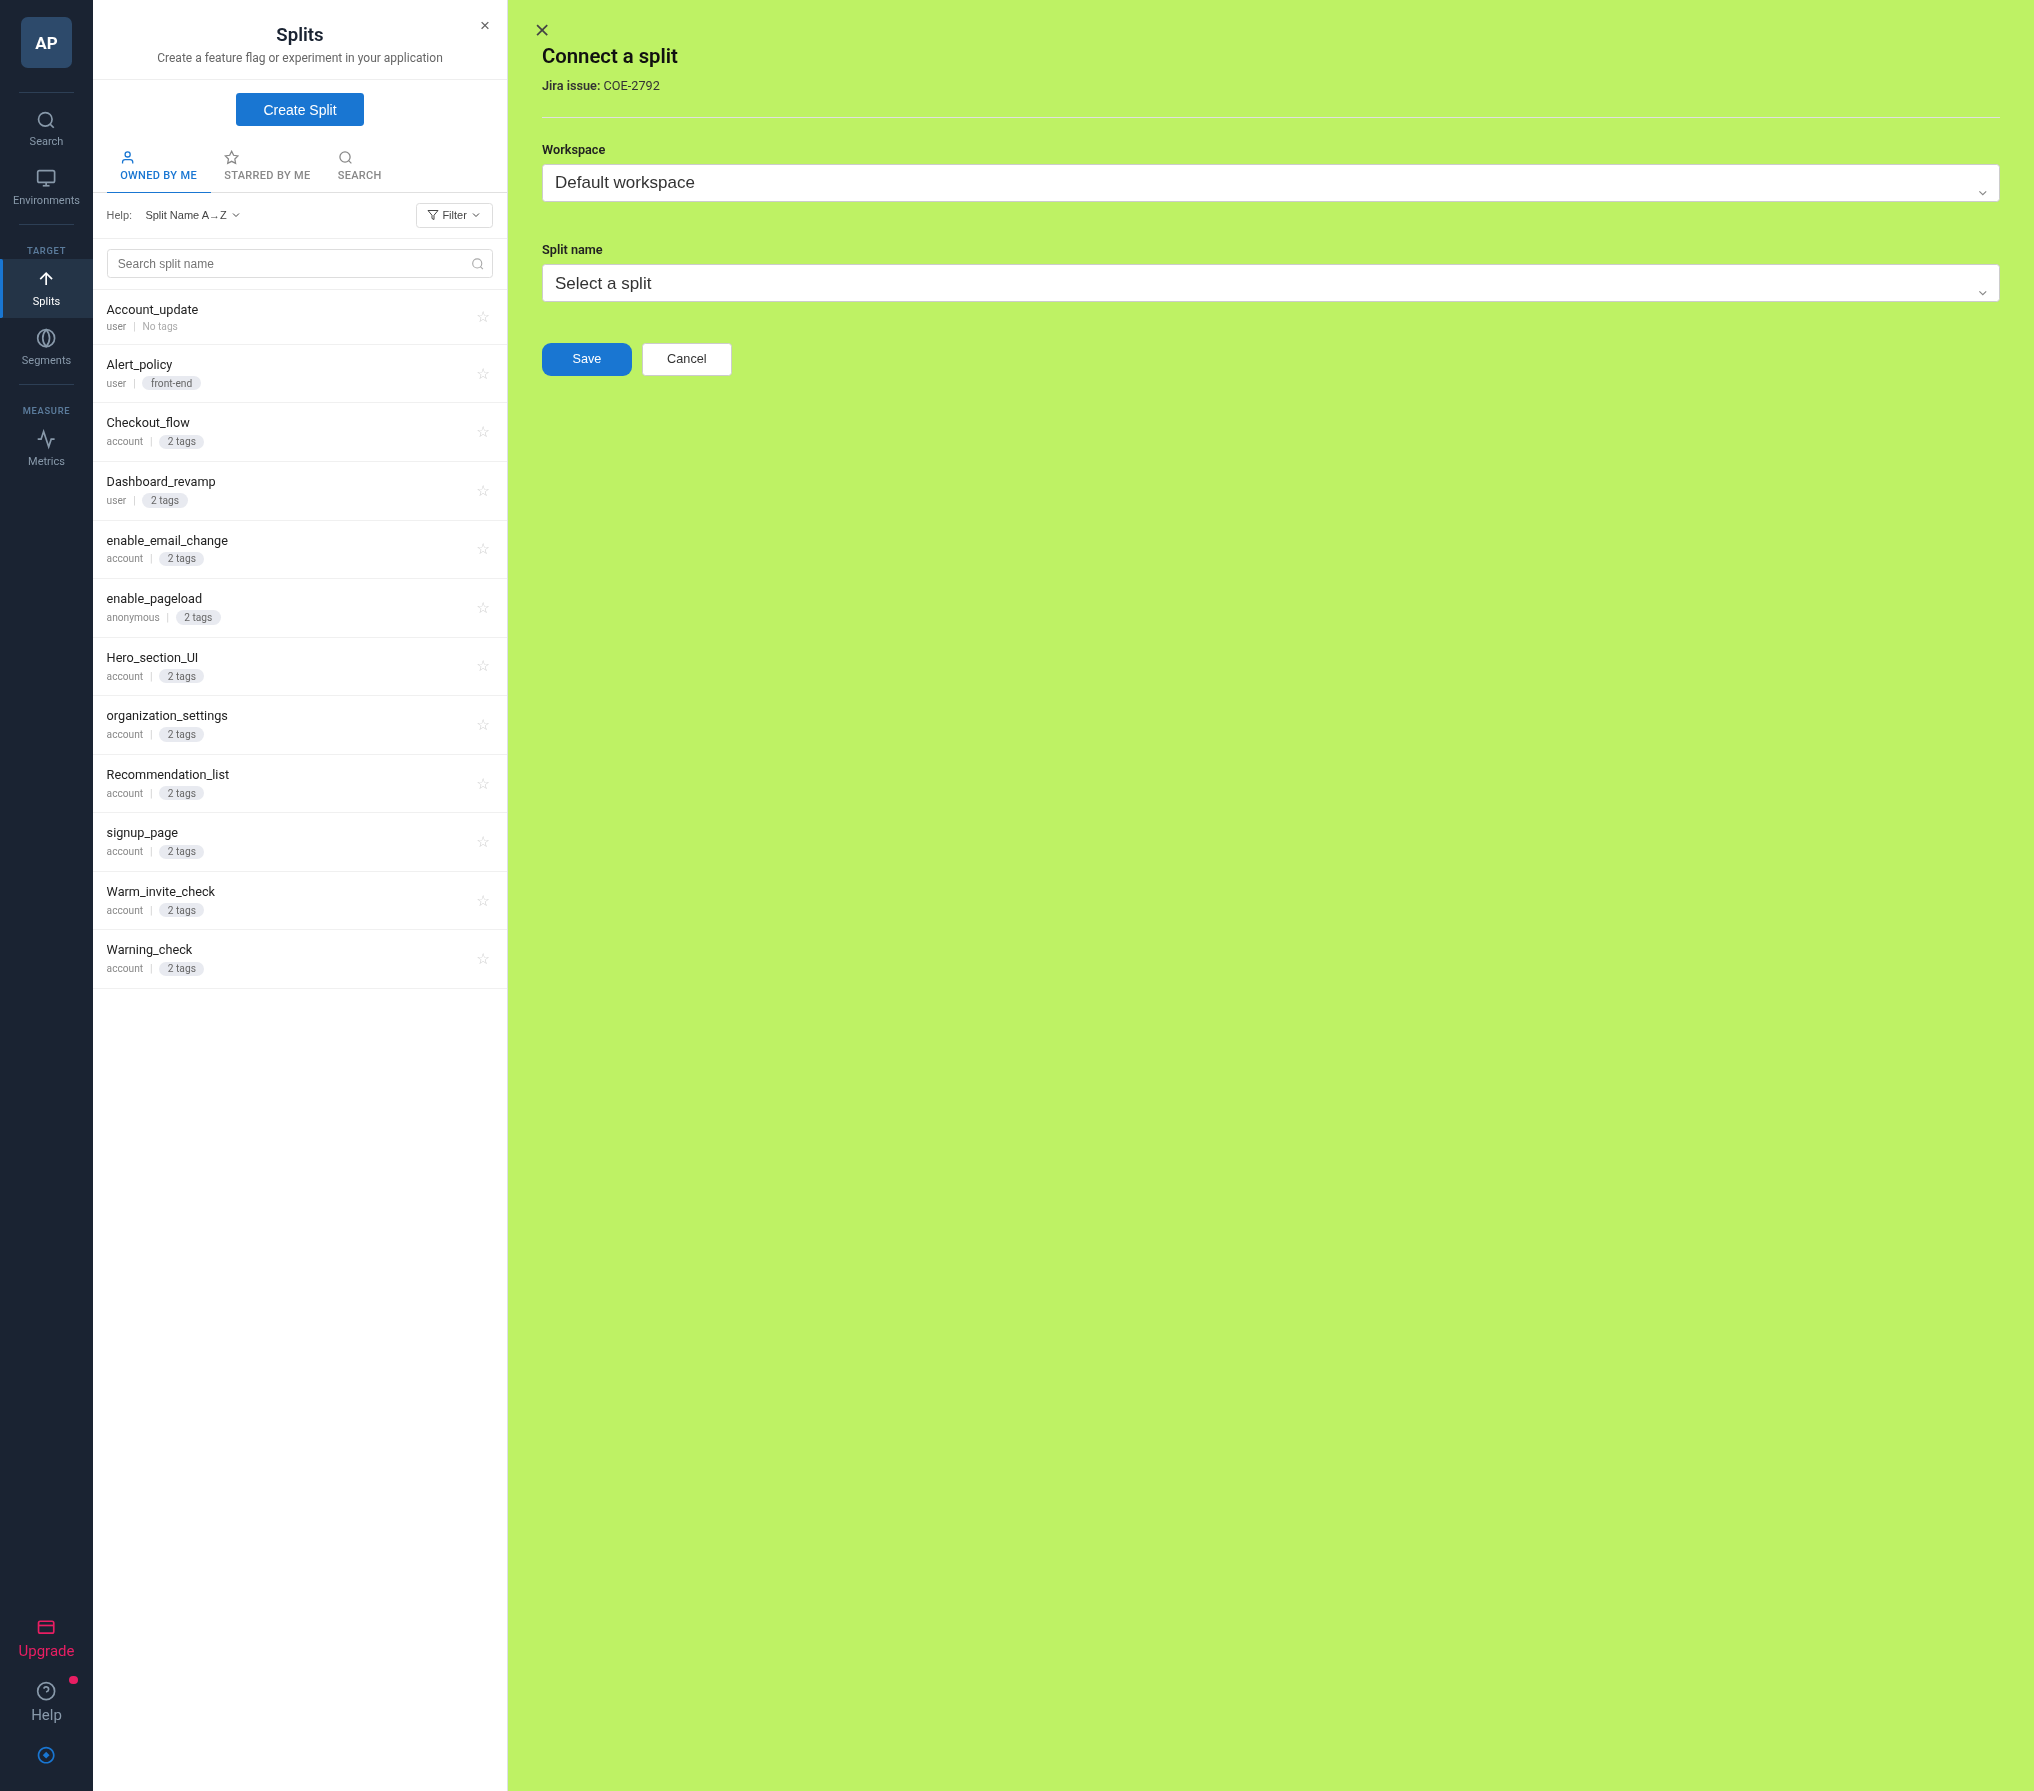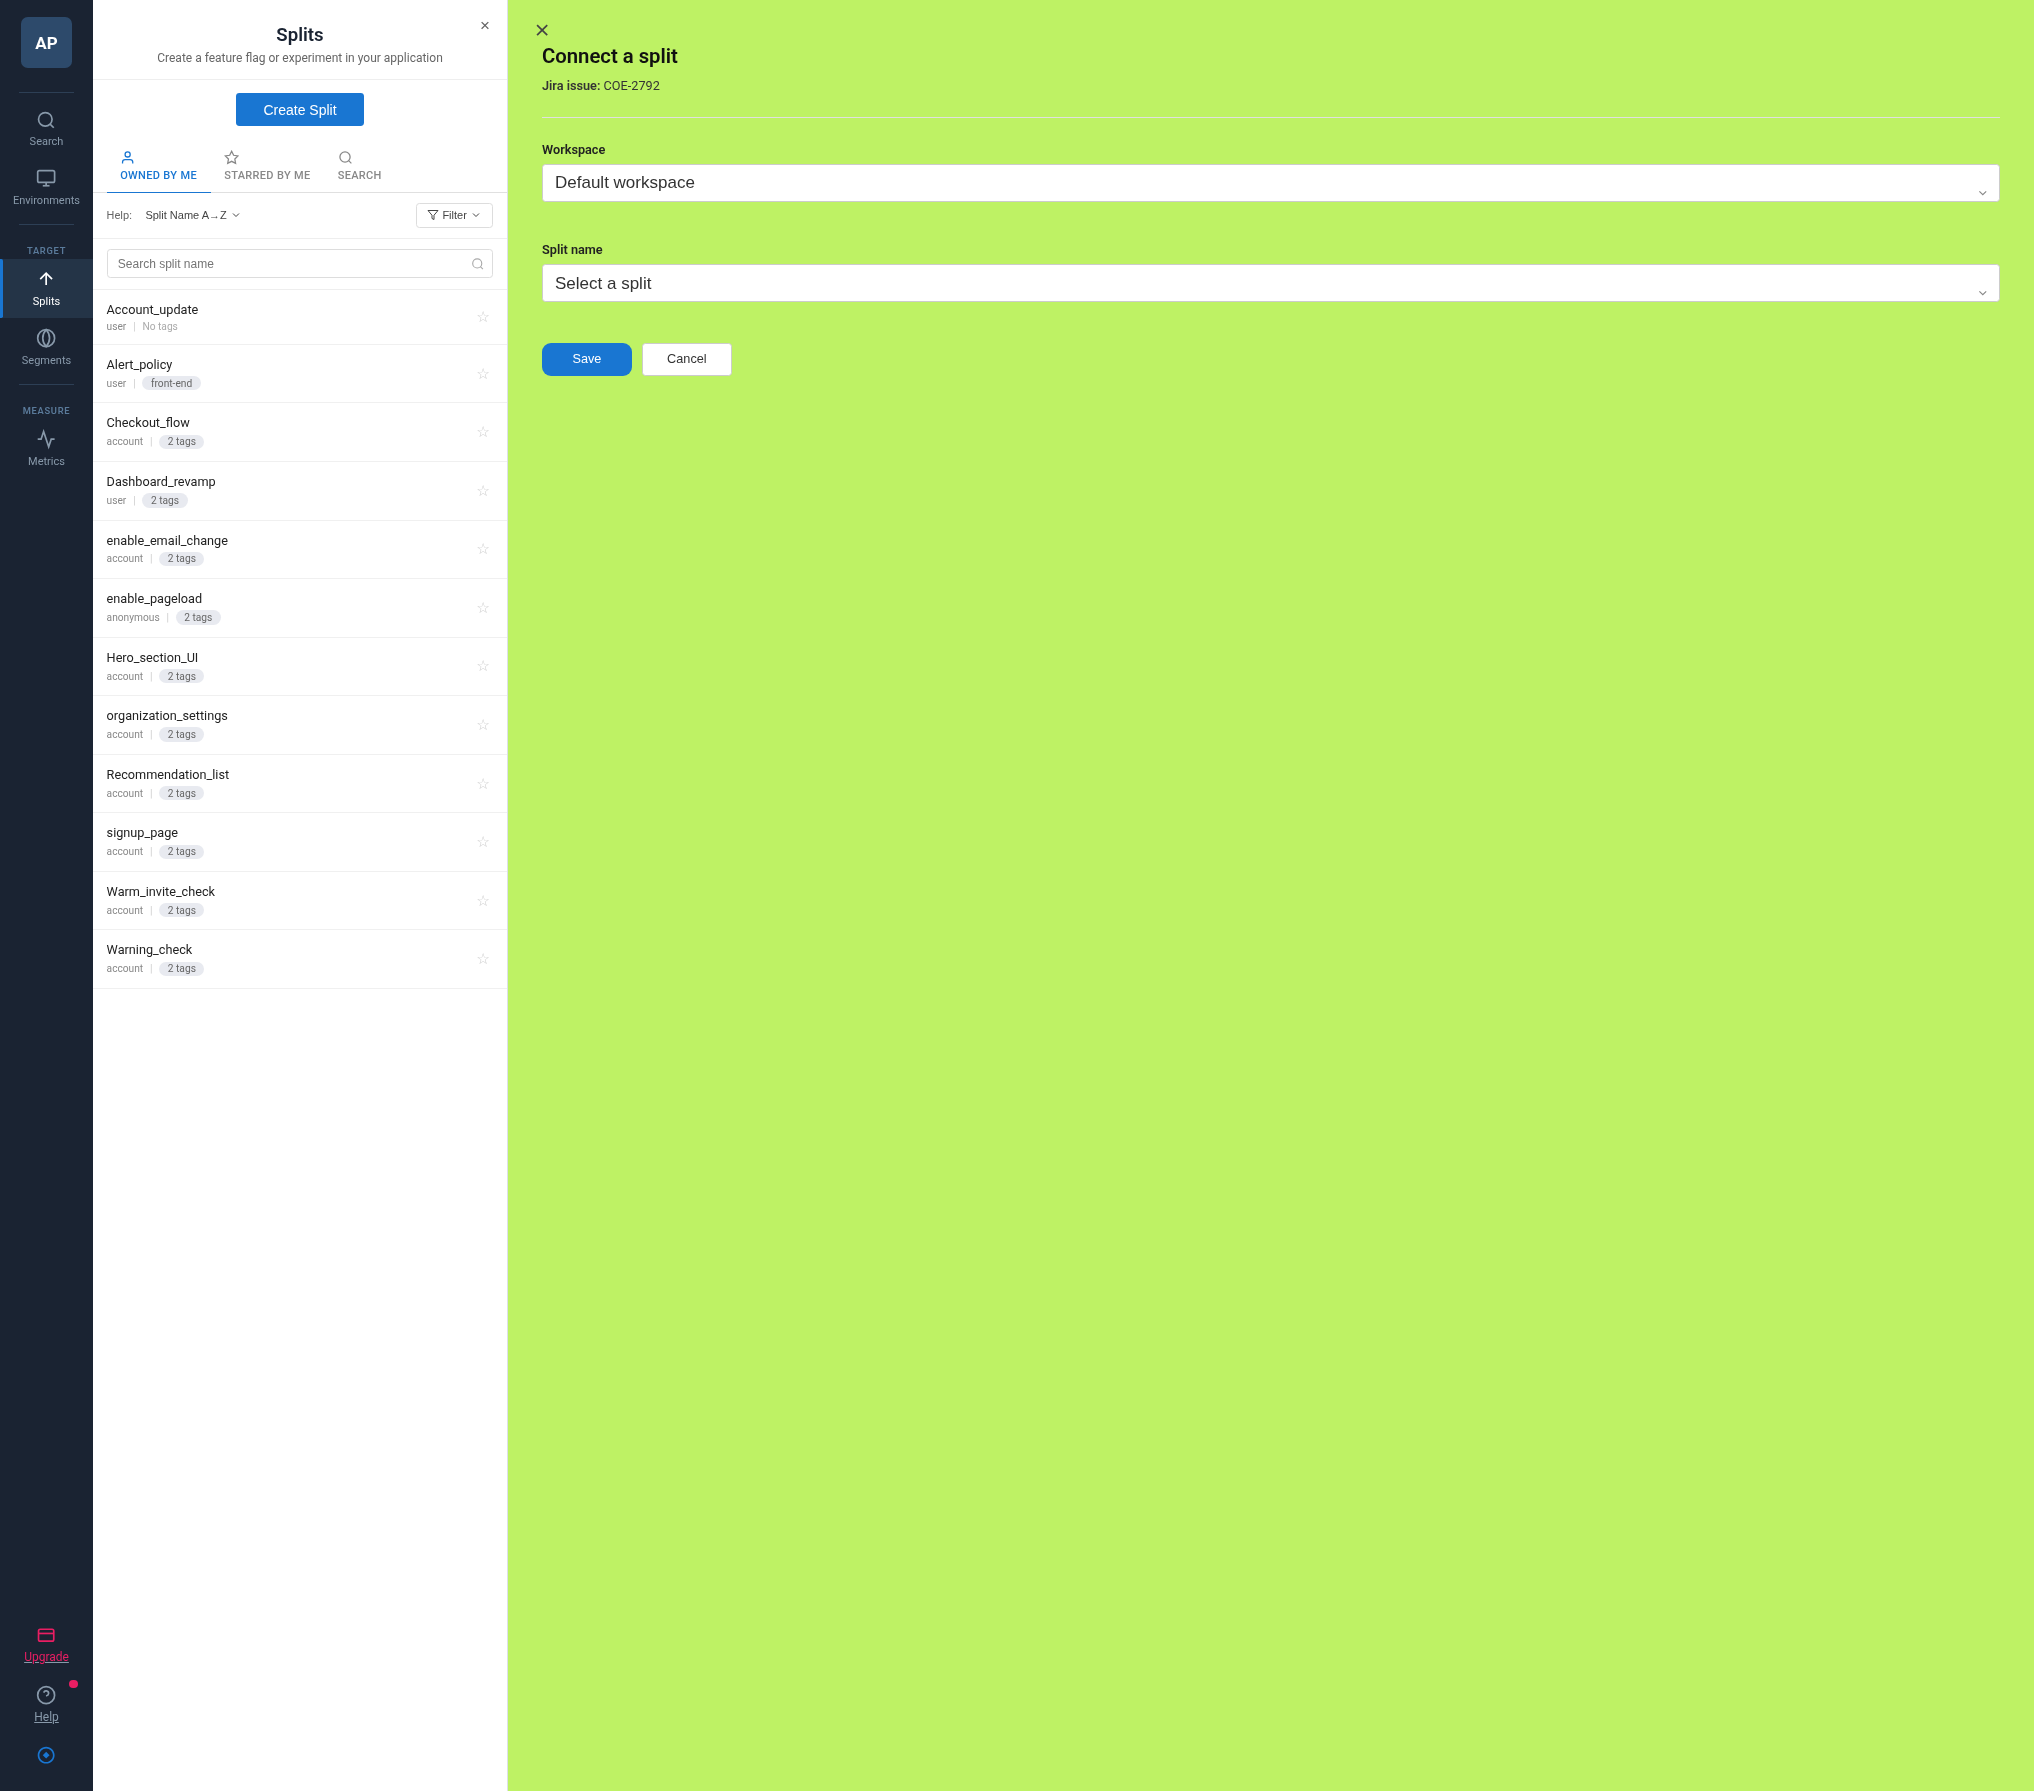--- a/index.html
+++ b/index.html
@@ -73,21 +73,21 @@
       text-align: center;
     }
     .sidebar-bottom {
       margin-top: auto;
       width: 100%;
       display: flex;
       flex-direction: column;
       align-items: center;
       padding-bottom: 17px;
     }
-    .sidebar-bottom .sidebar-item { font-size: 12px; text-decoration: underline; }
+    .sidebar-bottom .sidebar-item { font-size: 15px; }
 
     
     .main-content {
       flex: 1;
       position: relative;
       overflow: hidden;
     }
 
     
     .bg-page {

